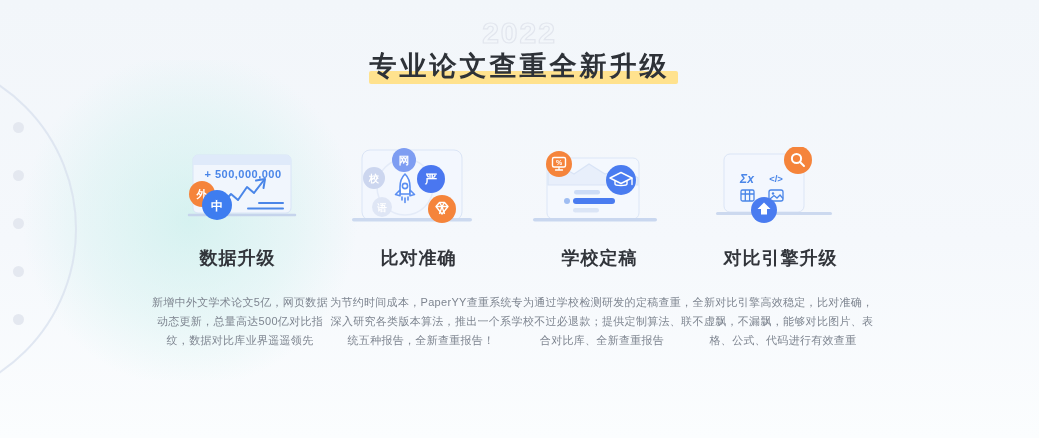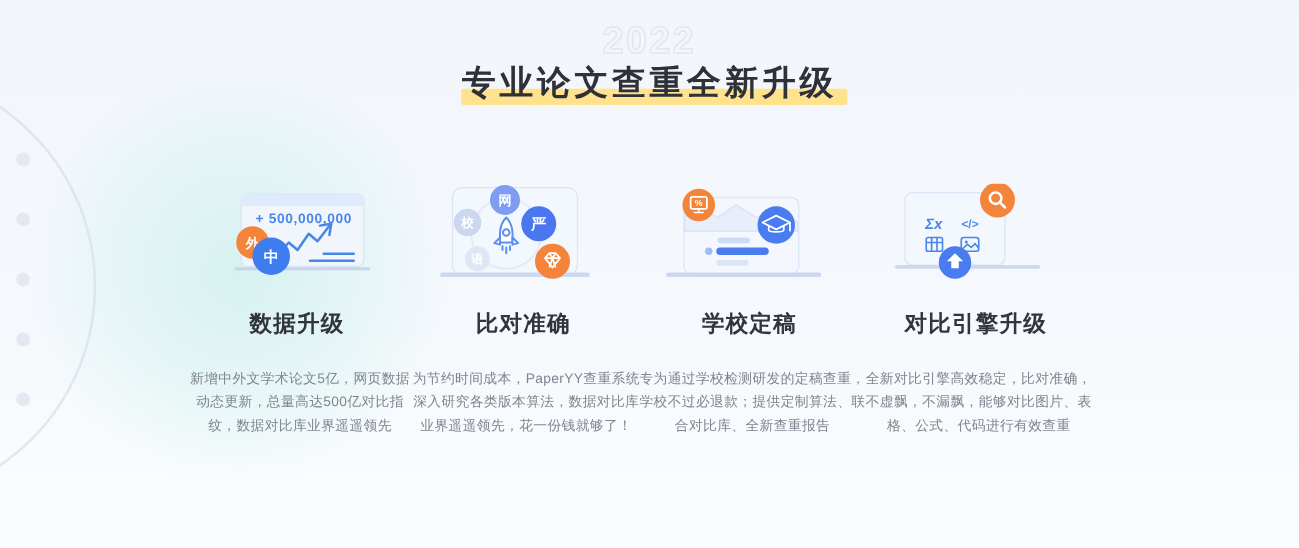--- a/index.html
+++ b/index.html
@@ -89,21 +89,21 @@
         <text x="87" y="36.4" text-anchor="middle" font-size="12" font-weight="700" fill="#ffffff">严</text>
         <circle cx="38" cy="60" r="10" fill="#dfe6f5"></circle>
         <text x="38" y="63.6" text-anchor="middle" font-size="9.5" font-weight="700" fill="#ffffff">语</text>
         <circle cx="98" cy="62" r="14" fill="#f5843b"></circle>
         <g stroke="#ffffff" fill="none" stroke-width="1.4" stroke-linejoin="round">
           <path d="M92 59.5 l3.5 -4 h5 l3.5 4 l-6 7.5 z"></path>
           <path d="M92 59.5 h12 M95.5 55.5 l2.5 4 l-2.5 7.5 M100.5 55.5 l-2.5 4 l2.5 7.5"></path>
         </g>
       </svg>
       <div class="card-title">比对准确</div>
-      <div class="card-desc">为节约时间成本，PaperYY查重系统深入研究各类版本算法，数据对比库业界遥遥领先，花一份钱就够了！</div>
+      <div class="card-desc">为节约时间成本，PaperYY查重系统深入研究各类版本算法，推出一个系统五种报告，全新查重报告！</div>
     </div>
 
     <div class="card">
       <svg class="icon-scene" viewBox="0 0 150 82">
         <rect x="22" y="11" width="92" height="61" rx="6" fill="#f4f8fe" stroke="#dce6f7"></rect>
         <path d="M23 38 v-12 l12 -7 l14 8 l15 -10 l16 10 l18 -6 l15 10 v7 z" fill="#e8effb" stroke="#d9e4f6" stroke-width="1.2"></path>
         <rect x="8" y="71" width="124" height="3.5" rx="1.75" fill="#c9d7ef"></rect>
         <rect x="49" y="43" width="26" height="4.5" rx="2.25" fill="#cddcf6"></rect>
         <circle cx="42" cy="54" r="3" fill="#9fbdf2"></circle>
         <rect x="48" y="51" width="42" height="6" rx="3" fill="#4a7cf0"></rect>

